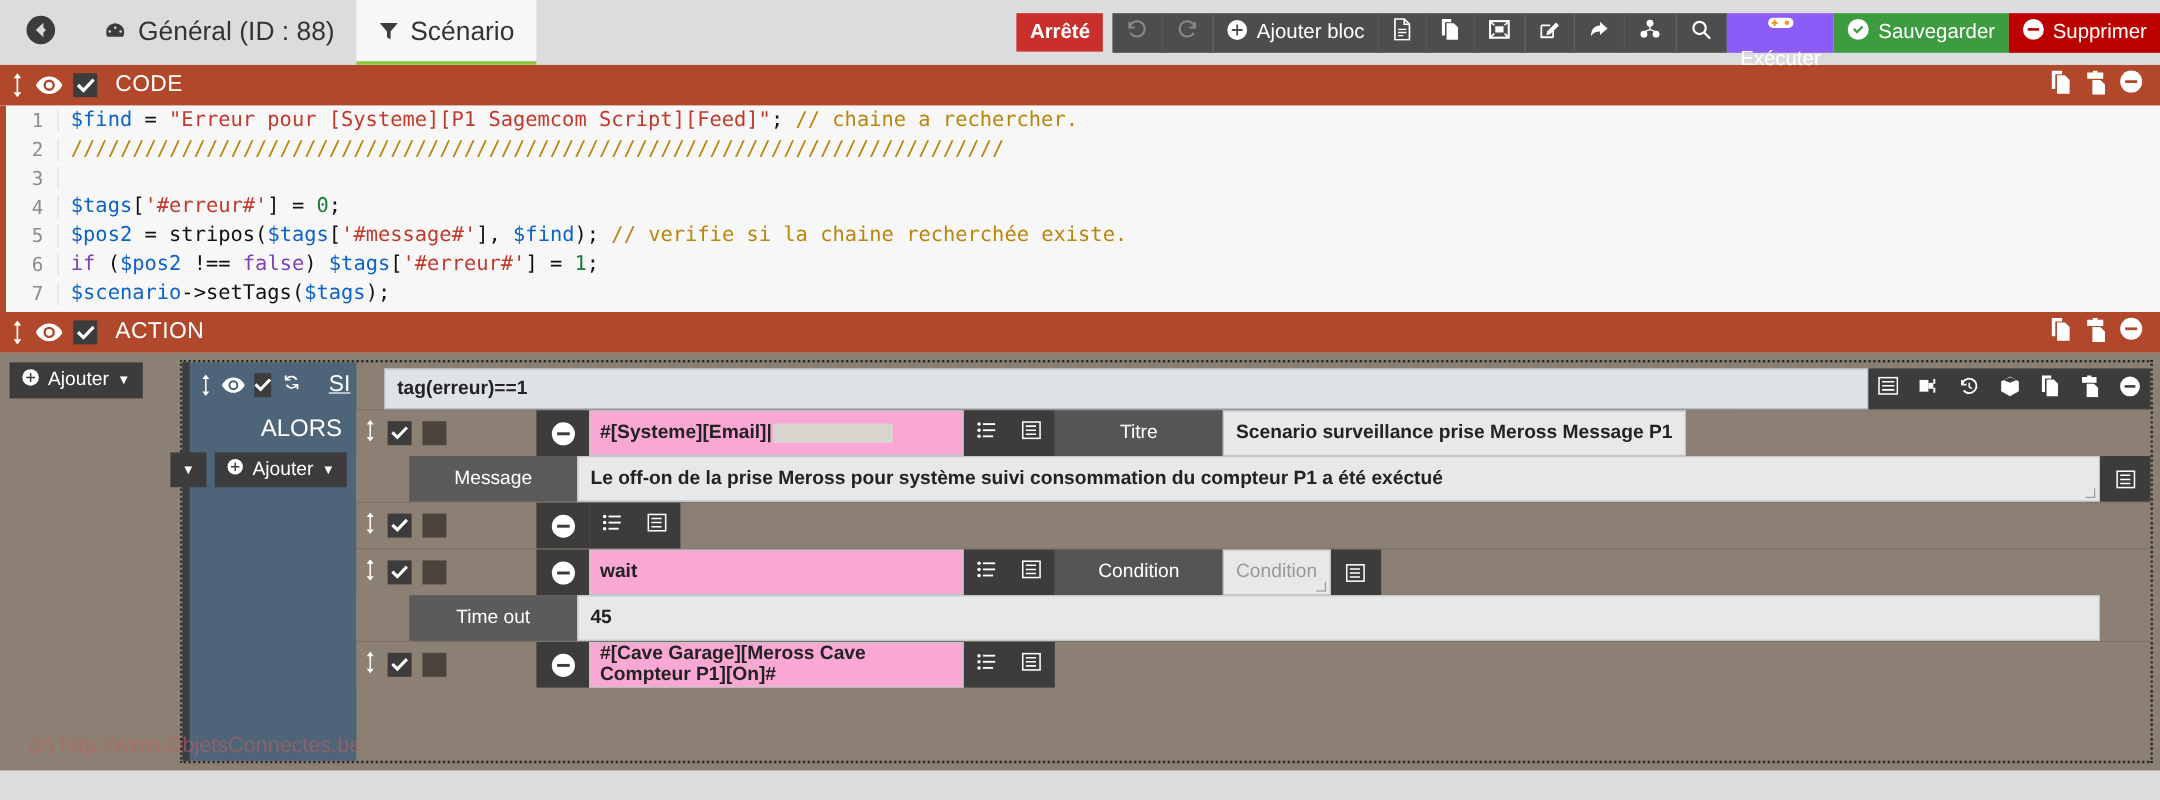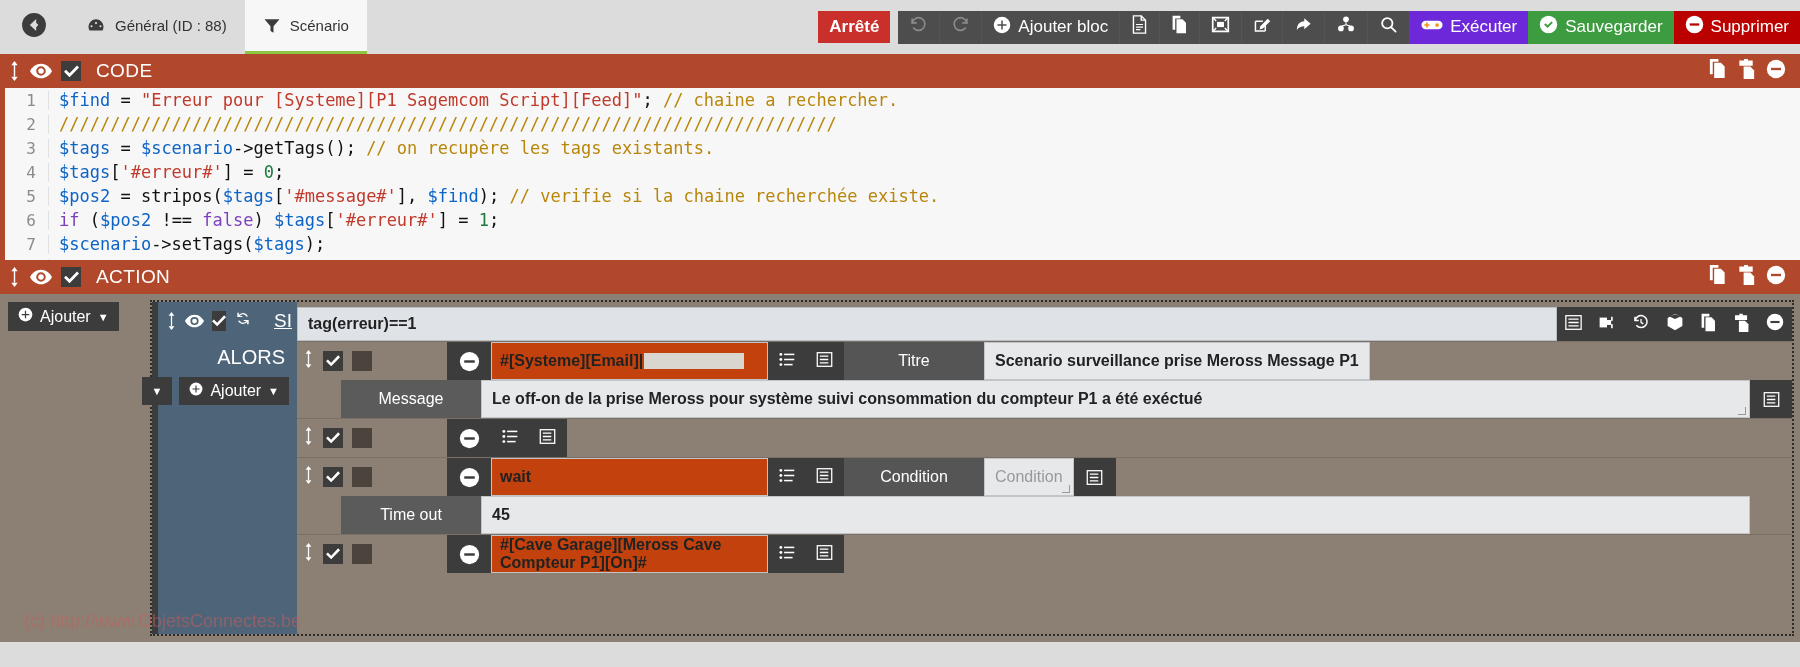--- a/index.html
+++ b/index.html
@@ -23,21 +23,21 @@
   .back-btn {
     width: 68px;
     display: flex; align-items: center; justify-content: center;
     color: #333;
     cursor: pointer;
   }
   .tabs { display: flex; align-items: stretch; }
   .tab {
     display: flex; align-items: center; gap: 9px;
     padding: 0 18px;
-    font-size: 15px;
+    font-size: 22px;
     color: #333;
     cursor: pointer;
     border-bottom: 3px solid transparent;
     justify-content: flex-end;
   }
   .tab.active {
     background: #f7f7f7;
     border-bottom: 3px solid #8dc63f;
   }
   .tab .ico { display:inline-flex; align-items:center; }
@@ -66,21 +66,21 @@
   .tb-btn {
     background: #4d4d4d;
     color: #fff;
     display: flex; align-items: center; gap: 7px;
     padding: 0 11px;
     font-size: 17px;
     cursor: pointer;
     border-right: 1px solid #555;
   }
   .tb-btn.disabled { color: #8a8a8a; }
-  .tb-btn.orange { background: #6d28d9; border-right: none; }
+  .tb-btn.orange { background: #8b5cf6; border-right: none; flex-direction: column; }
   .tb-btn.green  { background: #3d9c40; border-right: none; }
   .tb-btn.red    { background: #bb0000; border-right: none; }
   .tb-btn svg, .tb-btn .gl { flex: none; }
 
   
   .panel-header {
     background: #b1482c;
     color: #fff;
     height: 34px;
     display: flex;
@@ -195,20 +195,21 @@
 
   .si-body {
     position: absolute;
     left: 145px; right: 0; top: 0; bottom: 0;
   }
   .si-cond-row {
     display: flex;
     align-items: stretch;
     height: 34px;
     margin: 5px 0 0 0;
+    padding-left: 23px;
   }
   .si-cond-input {
     flex: 1;
     background: #dfe3e8;
     display: flex; align-items: center;
     padding: 0 10px;
     font-size: 16px; font-weight: bold; color: #222;
     border: 1px solid #b9bec4;
   }
   .si-cond-icons {
@@ -236,22 +237,22 @@
     cursor: pointer;
   }
   .minus-btn {
     width: 44px;
     background: #3c3c3c;
     color: #fff;
     display: flex; align-items: center; justify-content: center;
     cursor: pointer;
   }
   .cmd-input {
-    width: 277px;
-    background: #c2410c;
+    width: 312px;
+    background: #f9a8d4;
     display: flex; align-items: center;
     padding: 0 8px;
     font-size: 16px; font-weight: bold; color: #222;
     border: 1px solid #c2c5c8;
     position: relative;
   }
   .cmd-input .sel-highlight {
     display: inline-block;
     background: #d9d6cf;
     width: 100px; height: 16px;
@@ -526,21 +527,21 @@
           <circle cx="12" cy="12" r="11"></circle>
           <rect x="6" y="10.6" width="12" height="2.8" fill="#b1482c"></rect>
         </svg>
     </span>
   </span>
 </div>
 
 <div class="code-area" id="code-area">
     <div class="code-line"><div class="gutter">1</div><div class="code-text"><span class="k-var">$find </span><span class="k-pl">= </span><span class="k-str">"Erreur pour [Systeme][P1 Sagemcom Script][Feed]"</span><span class="k-pl">; </span><span class="k-com">// chaine a rechercher.</span></div></div>
     <div class="code-line"><div class="gutter">2</div><div class="code-text"><span class="k-com">////////////////////////////////////////////////////////////////////////////</span></div></div>
-    <div class="code-line"><div class="gutter">3</div><div class="code-text"><span class="k-var">$tags </span><span class="k-pl">= </span><span class="k-var">$scenario</span><span class="k-pl">-&gt;</span><span class="k-fn">getTags</span><span class="k-pl">(); </span><span class="k-com">// on recupère les tags existants.</span></div></div>
+    <div class="code-line"><div class="gutter">3</div></div>
     <div class="code-line"><div class="gutter">4</div><div class="code-text"><span class="k-var">$tags</span><span class="k-pl">[</span><span class="k-str">'#erreur#'</span><span class="k-pl">] = </span><span class="k-num">0</span><span class="k-pl">;</span></div></div>
     <div class="code-line"><div class="gutter">5</div><div class="code-text"><span class="k-var">$pos2 </span><span class="k-pl">= </span><span class="k-fn">stripos</span><span class="k-pl">(</span><span class="k-var">$tags</span><span class="k-pl">[</span><span class="k-str">'#message#'</span><span class="k-pl">], </span><span class="k-var">$find</span><span class="k-pl">); </span><span class="k-com">// verifie si la chaine recherchée existe.</span></div></div>
     <div class="code-line"><div class="gutter">6</div><div class="code-text"><span class="k-kw">if </span><span class="k-pl">(</span><span class="k-var">$pos2 </span><span class="k-pl">!== </span><span class="k-kw">false</span><span class="k-pl">) </span><span class="k-var">$tags</span><span class="k-pl">[</span><span class="k-str">'#erreur#'</span><span class="k-pl">] = </span><span class="k-num">1</span><span class="k-pl">;</span></div></div>
     <div class="code-line"><div class="gutter">7</div><div class="code-text"><span class="k-var">$scenario</span><span class="k-pl">-&gt;</span><span class="k-fn">setTags</span><span class="k-pl">(</span><span class="k-var">$tags</span><span class="k-pl">);</span></div></div>
     <div class="code-line"><div class="gutter">8</div><div class="code-text"><span class="k-pl">message</span><span class="k-pl">::</span><span class="k-fn">removeAll</span><span class="k-pl">(  </span><span class="k-var">$_plugin </span><span class="k-pl">= </span><span class="k-str">'script'</span><span class="k-pl">,   </span><span class="k-var">$_logicalId </span><span class="k-pl">= </span><span class="k-str">''</span><span class="k-pl">,   </span><span class="k-var">$_search </span><span class="k-pl">= </span><span class="k-kw">false</span><span class="k-pl">);</span></div></div>
   </div>
 
 <div class="panel-header">
   <span class="arrows">
     <svg width="13" height="20" viewBox="0 0 10 20" fill="#fff">

